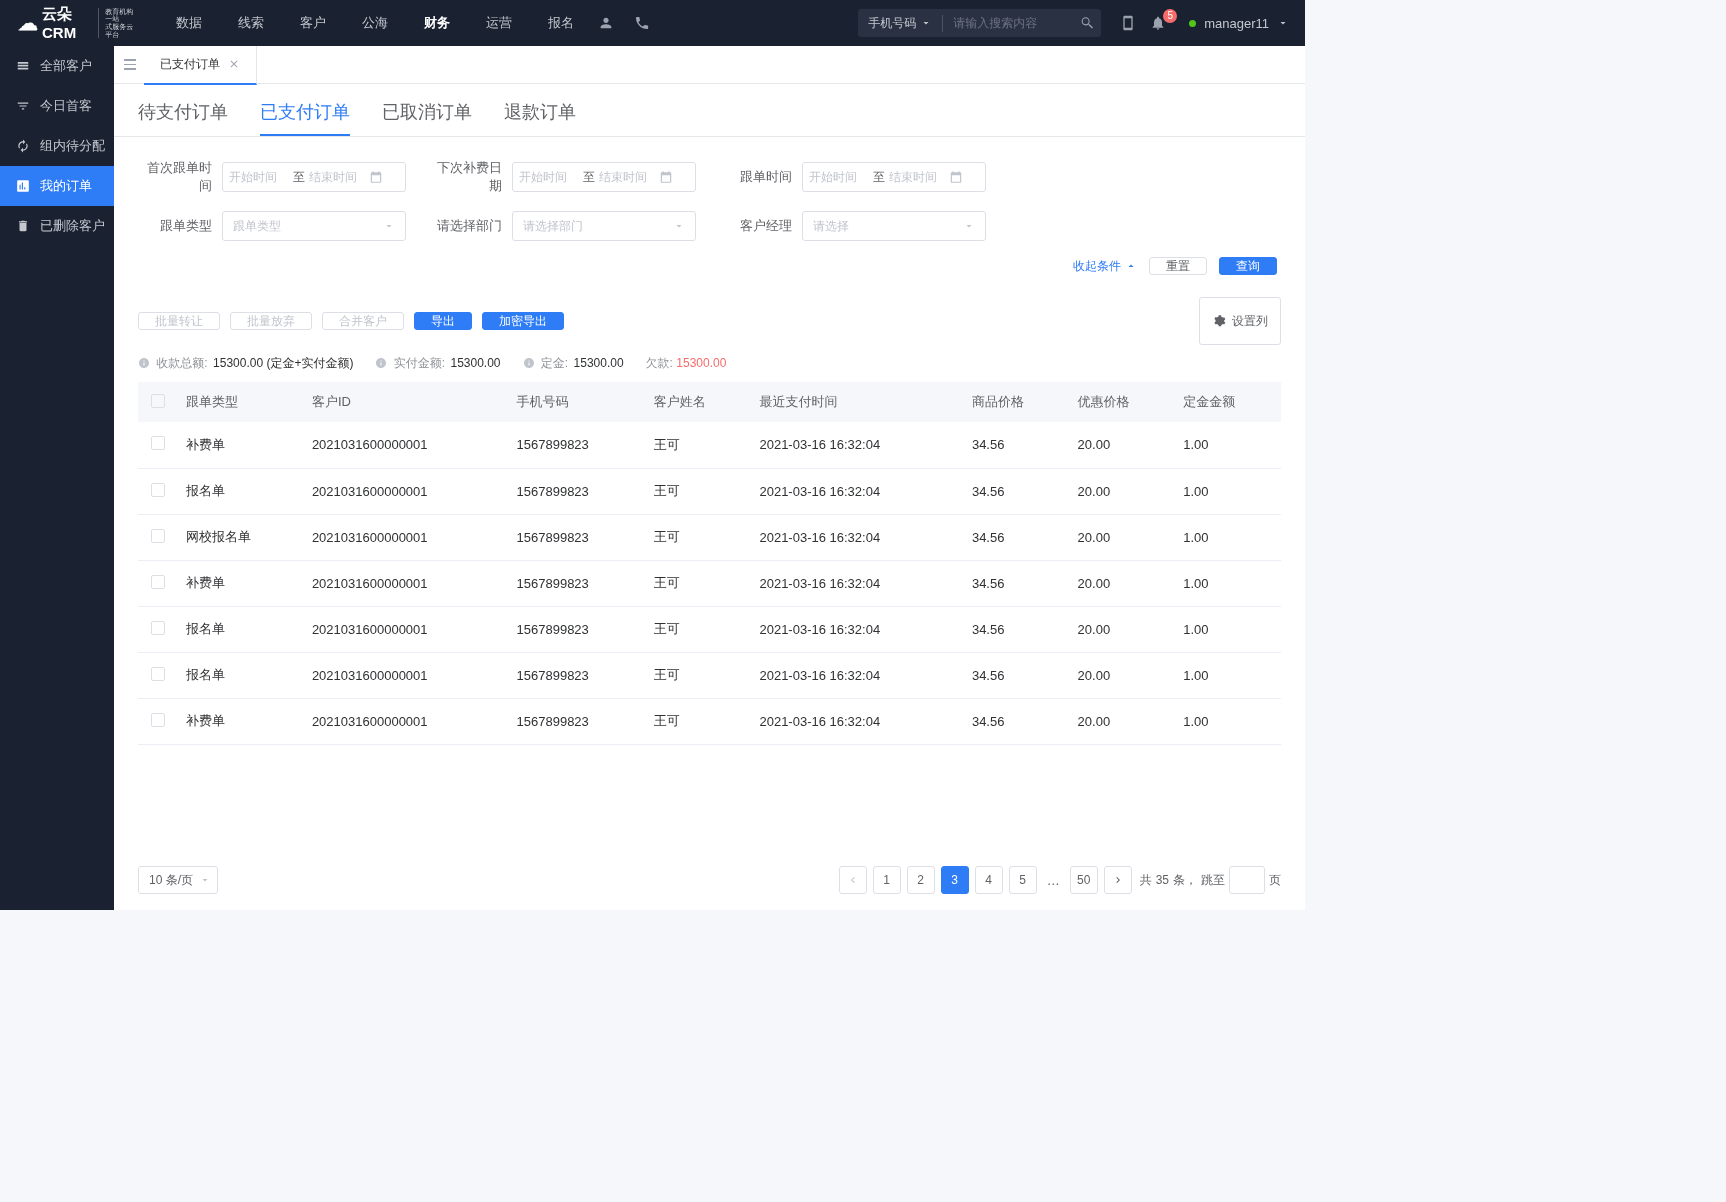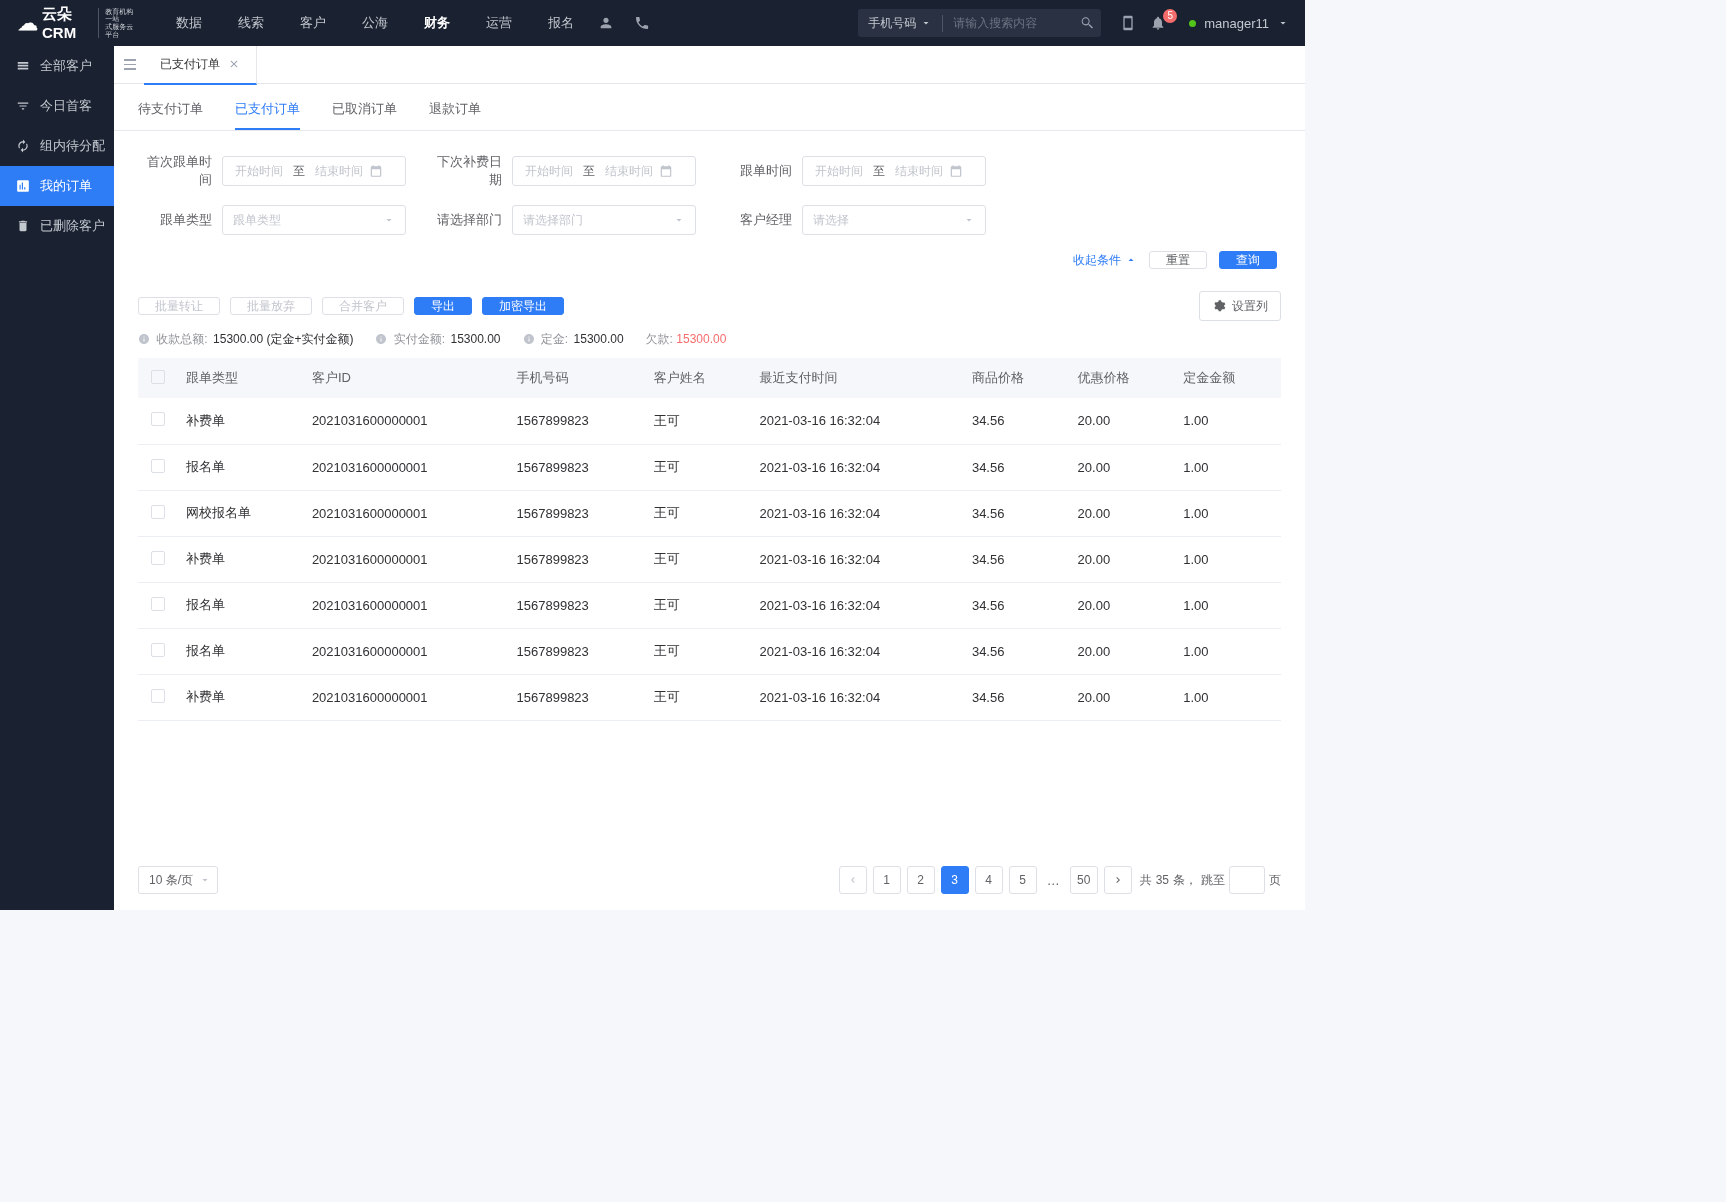--- a/index.html
+++ b/index.html
@@ -37,47 +37,47 @@
 
 .main { flex: 1; background: #fff; display: flex; flex-direction: column; overflow: hidden; }
 .tabs-bar { height: 38px; border-bottom: 1px solid #e5e7eb; display: flex; align-items: center; padding-left: 10px; }
 .hamburger { width: 20px; height: 20px; display: flex; flex-direction: column; justify-content: center; gap: 3px; cursor: pointer; padding-right: 8px; }
 .hamburger span { height: 1.5px; background: #9ca3af; }
 .tab { padding: 0 16px; line-height: 38px; border-right: 1px solid #e5e7eb; cursor: pointer; font-size: 12px; color: #606266; display: flex; align-items: center; gap: 8px; }
 .tab.active { color: #333; border-bottom: 2px solid #2e7cf6; }
 .tab-close { width: 12px; height: 12px; fill: #9ca3af; cursor: pointer; }
 
 .sub-tabs { display: flex; gap: 32px; padding: 16px 24px 0; border-bottom: 1px solid #e5e7eb; }
-.sub-tab { padding-bottom: 10px; cursor: pointer; color: #606266; font-size: 13px; }
+.sub-tab { padding-bottom: 10px; cursor: pointer; color: #606266; font-size: 18px; }
 .sub-tab.active { color: #2e7cf6; border-bottom: 2px solid #2e7cf6; }
 
 
 .filters { padding: 22px 24px 12px; }
 .filter-row { display: flex; gap: 22px; margin-bottom: 16px; }
 .filter-item { display: flex; align-items: center; gap: 10px; }
 .filter-label { width: 74px; text-align: right; color: #606266; font-size: 13px; }
 .date-range { display: flex; align-items: center; border: 1px solid #dcdfe6; border-radius: 3px; height: 30px; width: 184px; padding: 0 6px; }
-.date-input { border: none; outline: none; width: 60px; text-align: center; font-size: 12px; color: #606266; }
+.date-input { border: none; outline: none; width: 60px; font-size: 12px; color: #606266; }
 .date-input::placeholder { color: #c0c4cc; }
 .date-sep { color: #606266; font-size: 12px; padding: 0 4px; }
 .cal-icon { width: 14px; height: 14px; fill: #c0c4cc; }
 .select { border: 1px solid #dcdfe6; border-radius: 3px; height: 30px; width: 184px; padding: 0 10px; display: flex; align-items: center; justify-content: space-between; color: #c0c4cc; font-size: 12px; cursor: pointer; }
 .chevron { width: 12px; height: 12px; fill: #c0c4cc; }
 
 .filter-actions { display: flex; justify-content: flex-end; align-items: center; gap: 12px; padding-right: 4px; }
 .collapse-link { color: #2e7cf6; cursor: pointer; font-size: 12px; display: flex; align-items: center; gap: 4px; }
 .btn { height: 18px; padding: 0 16px; border-radius: 3px; cursor: pointer; border: 1px solid #dcdfe6; background: #fff; color: #606266; font-size: 12px; }
 .btn.primary { background: #2e7cf6; border-color: #2e7cf6; color: #fff; }
 .btn.disabled { color: #c0c4cc; cursor: not-allowed; }
 
 
 .action-bar { padding: 10px 24px 0; display: flex; align-items: center; }
 .action-bar .btn { margin-right: 10px; }
 .action-right { margin-left: auto; }
-.settings-btn { display: flex; align-items: center; gap: 6px; height: 30px; padding: 0 12px; border: 1px solid #dcdfe6; border-radius: 3px; cursor: pointer; font-size: 12px; color: #606266; }
+.settings-btn { display: flex; align-items: center; gap: 6px; height: 48px; padding: 0 12px; border: 1px solid #dcdfe6; border-radius: 3px; cursor: pointer; font-size: 12px; color: #606266; }
 
 
 .summary { padding: 10px 24px; display: flex; align-items: center; gap: 22px; font-size: 12px; color: #909399; }
 .sum-val { color: #303133; font-weight: 500; margin-left: 2px; }
 .sum-arrears { color: #f56c6c; font-weight: 500; }
 .info-icon { width: 12px; height: 12px; fill: #c0c4cc; vertical-align: -2px; margin-right: 3px; }
 
 
 .table-wrap { padding: 0 24px; flex: 1; overflow: auto; }
 table { width: 100%; border-collapse: collapse; }

